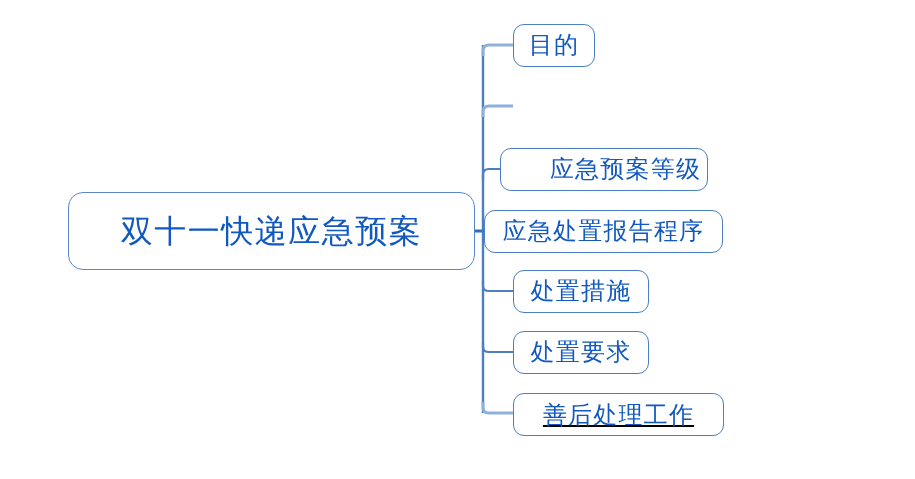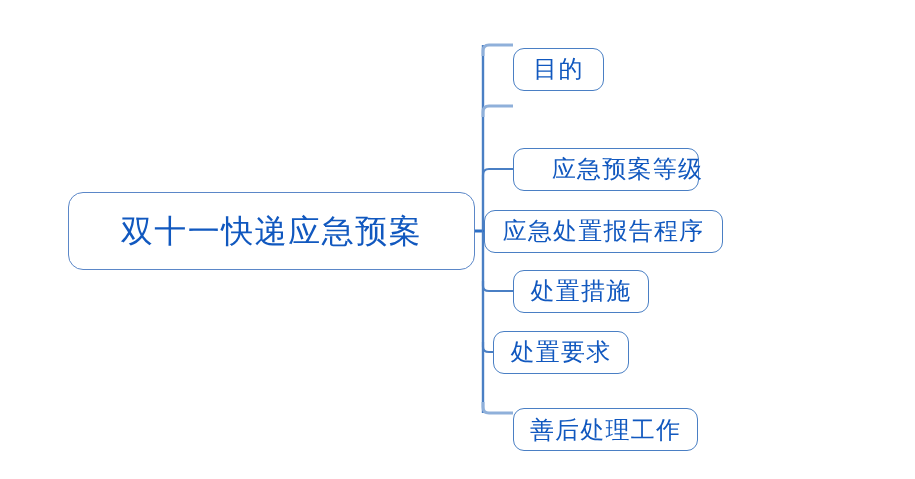--- a/index.html
+++ b/index.html
@@ -78,38 +78,38 @@
     <path d="M 483 231 L 513 231" fill="none" stroke="#2c6ec4" stroke-width="2.2"></path>
     <path d="M 483 281 L 483 286 Q 483 291 489 291 L 513 291" fill="none" stroke="#4a7fc4" stroke-width="2.2"></path>
     <path d="M 483 342 L 483 347 Q 483 352 489 352 L 513 352" fill="none" stroke="#4a7fc4" stroke-width="2.2"></path>
     <path d="M 483 402 L 483 407 Q 483 413 489 413 L 513 413" fill="none" stroke="#8fb0da" stroke-width="3"></path>
   </svg>
 
   <div class="node node-root">
     <span class="node-label">双十一快递应急预案</span>
   </div>
 
-  <div class="node node-child" style="left:513px; width:91px; top:23.5px;margin-top:24px;">
+  <div class="node node-child" style="left:513px; width:82px; top:23.5px;">
     <span class="node-label">目的</span>
   </div>
 
 
-  <div class="node node-child" style="left:513px; width:186px; top:147.5px;padding-left:43px;">
+  <div class="node node-child" style="left:500px; width:208px; top:147.5px;padding-left:43px;">
     <span class="node-label">应急预案等级</span>
   </div>
 
   <div class="node node-child" style="left:484px; width:239px; top:209.5px;">
     <span class="node-label">应急处置报告程序</span>
   </div>
 
   <div class="node node-child" style="left:513px; width:136px; top:269.5px;">
     <span class="node-label">处置措施</span>
   </div>
 
-  <div class="node node-child" style="left:493px; width:136px; top:330.5px;">
+  <div class="node node-child" style="left:513px; width:136px; top:330.5px;">
     <span class="node-label">处置要求</span>
   </div>
 
-  <div class="node node-child" style="left:513px; width:185px; top:408px;">
+  <div class="node node-child" style="left:513px; width:211px; top:393px;text-decoration:underline;">
     <span class="node-label">善后处理工作</span>
   </div>
 
 </div>
 
 </body></html>

